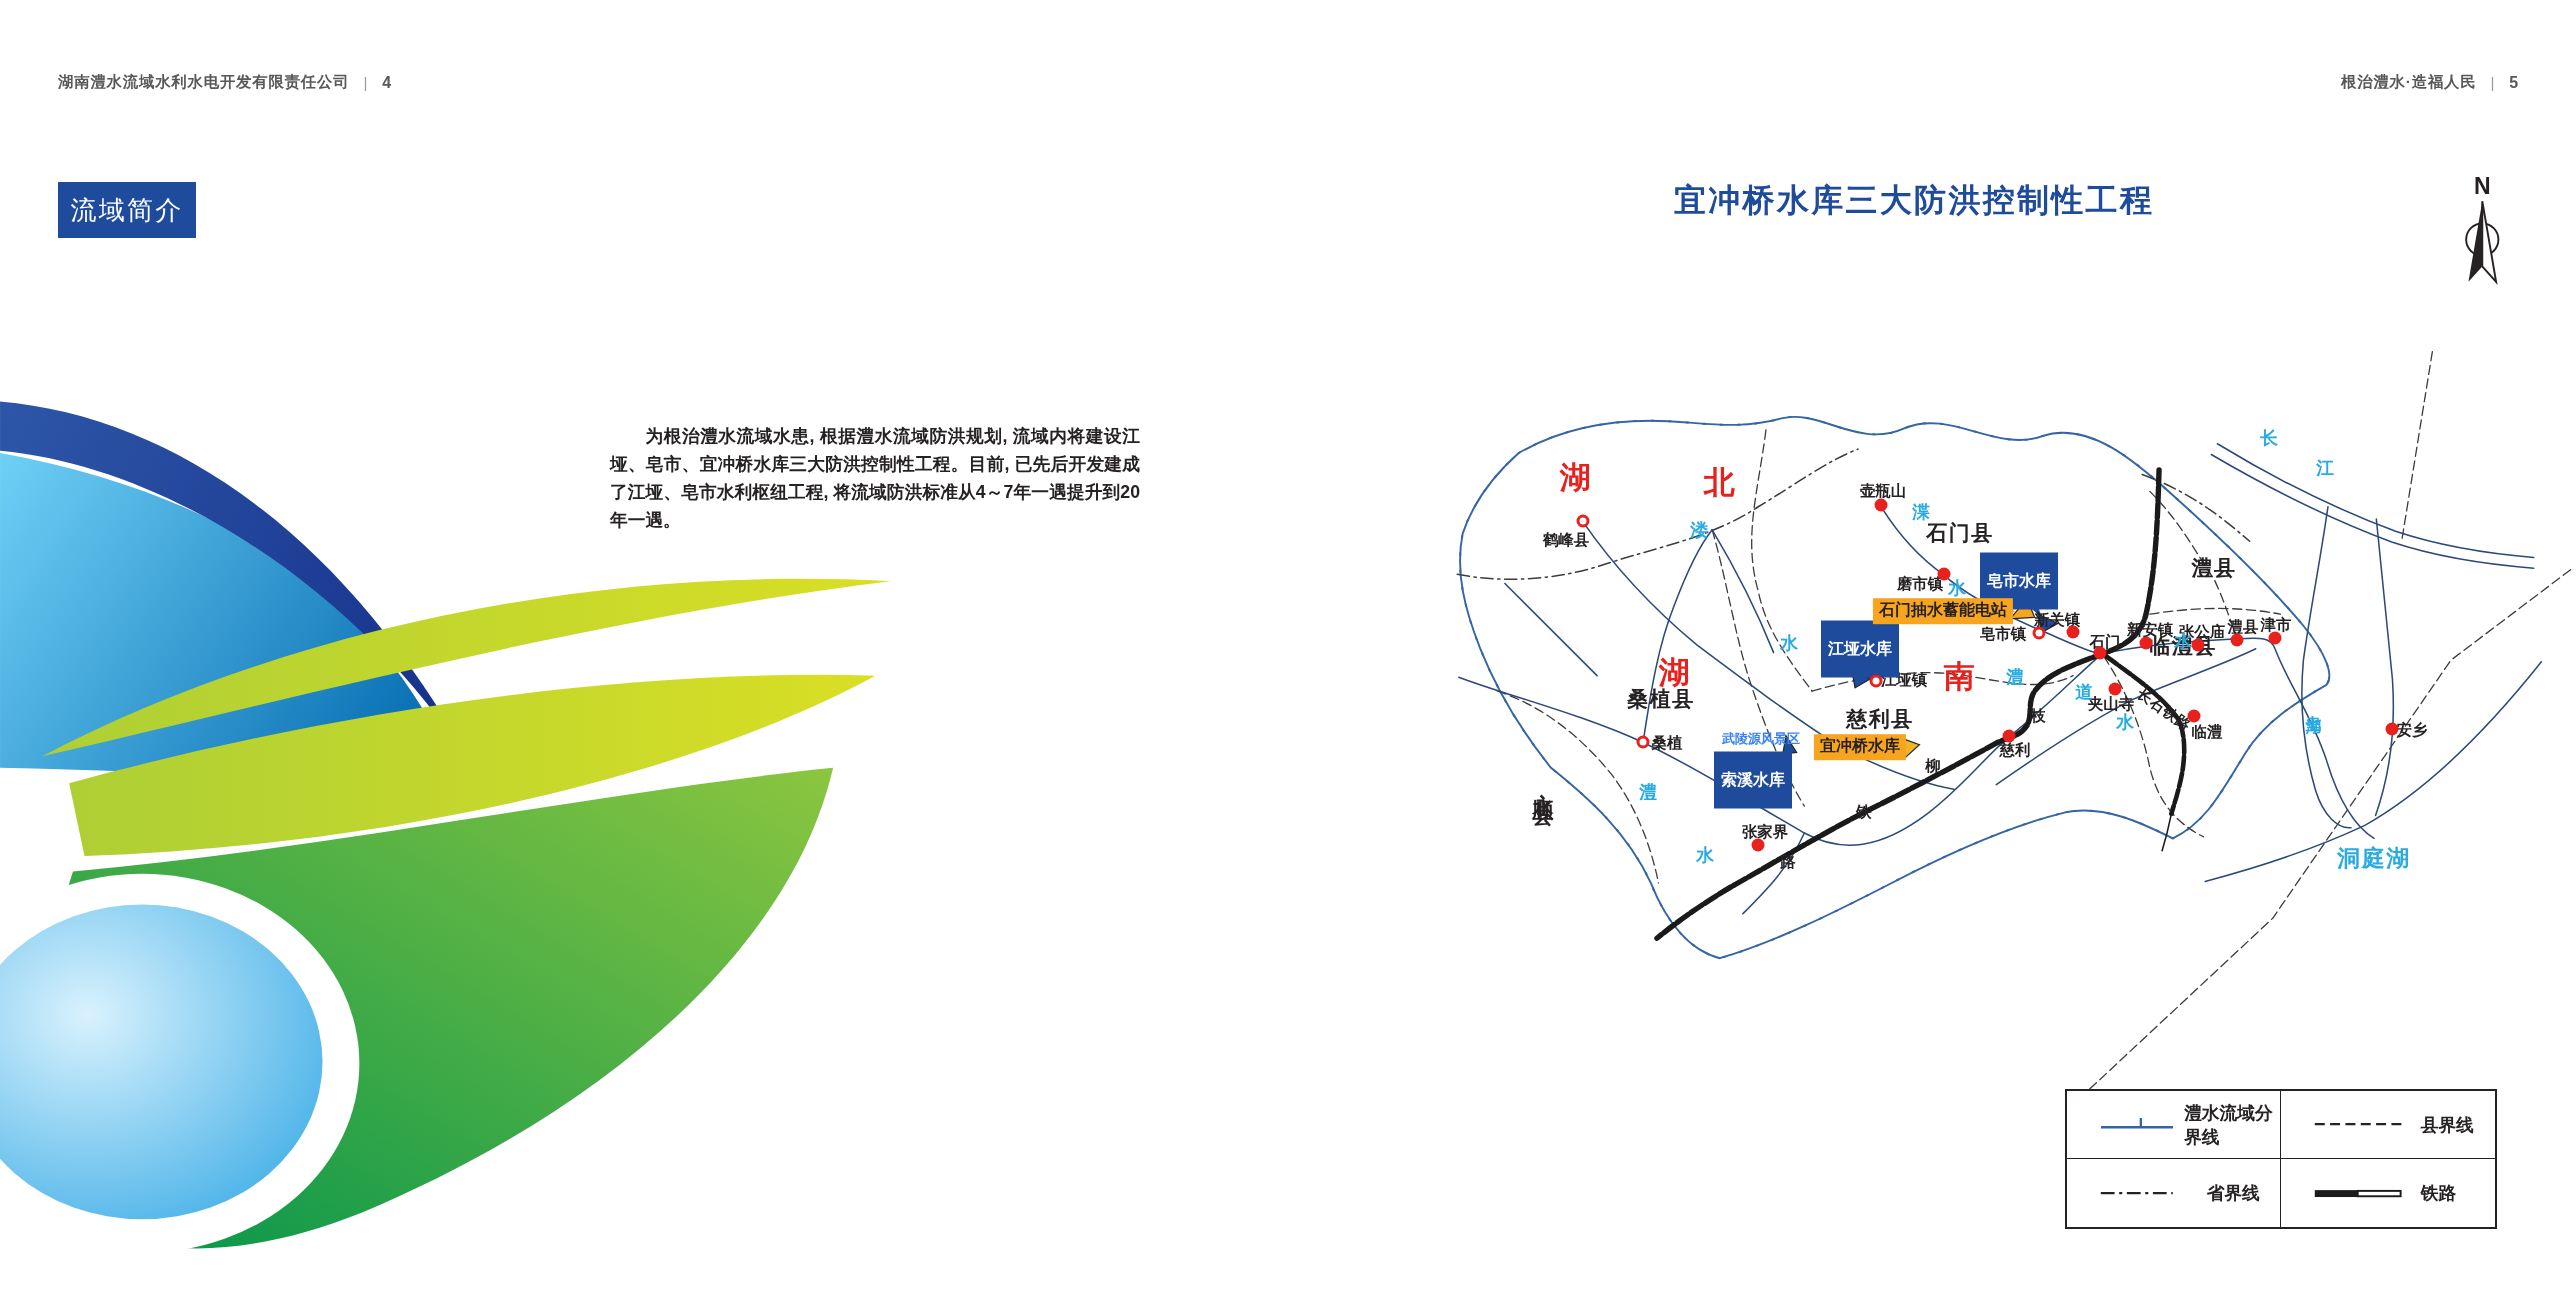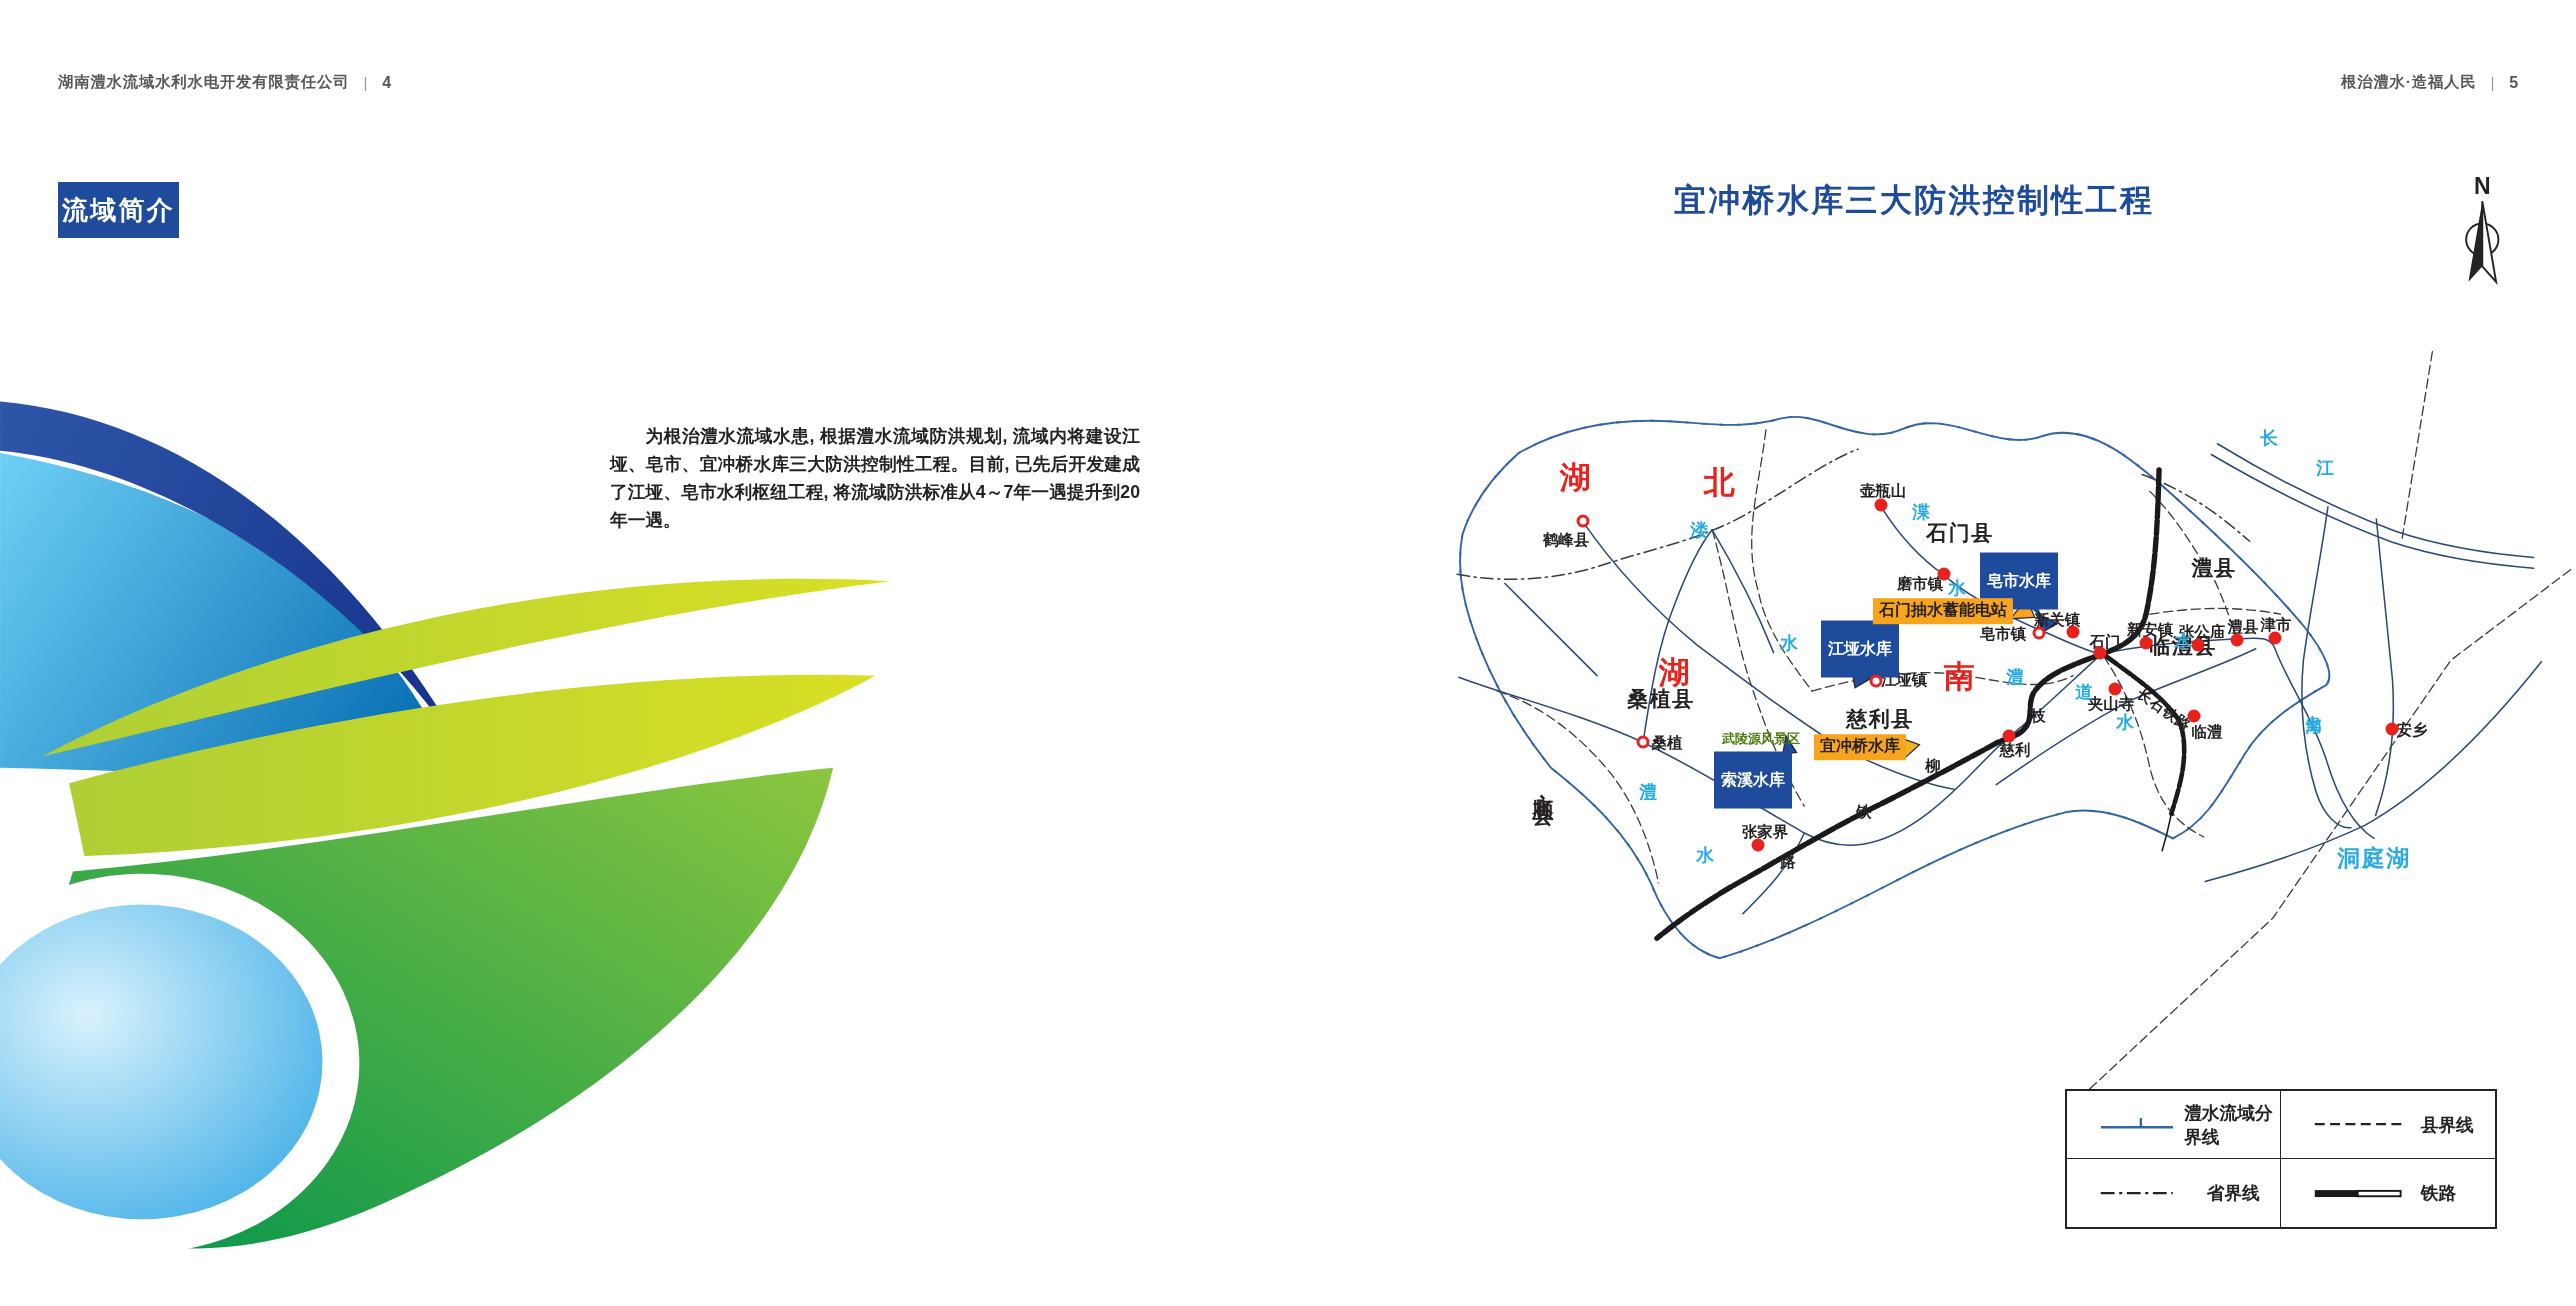--- a/index.html
+++ b/index.html
@@ -9,43 +9,43 @@
   }
   
   .hdr{position:absolute;top:72px;display:flex;align-items:center;gap:14px;
        font-size:15.4px;font-weight:bold;color:#595757;letter-spacing:0.8px;}
   .hdr .divider{color:#9a9a9a;font-weight:normal;}
   .hdr .pageno{font-size:16px;}
   #hdr-left{left:58px;}
   #hdr-right{right:57px;}
   
   .section-box{
-    position:absolute;left:58px;top:182px;width:121px;height:56px;
-    background:#1e4b9b;color:#ffffff;font-size:26px;font-weight:bold;
+    position:absolute;left:58px;top:182px;width:138px;height:56px;
+    background:#1e4b9b;color:#ffffff;font-size:26px;font-weight:normal;
     display:flex;align-items:center;justify-content:center;letter-spacing:2.3px;
   }
   .body-col{
     position:absolute;left:610px;top:422px;width:530px;
     font-size:17.7px;line-height:28px;font-weight:bold;color:#262223;
     text-align:justify;
   }
   .body-col p{margin:0 0 32px 0;text-indent:2em;}
   
   .map-title{
     position:absolute;left:1674px;top:179px;
     font-size:32px;font-weight:bold;color:#1e4b9b;letter-spacing:2.3px;
   }
   
   #map-labels{position:absolute;left:0;top:0;width:2576px;height:1306px;pointer-events:none;}
   .ml{position:absolute;transform:translate(-50%,-50%);white-space:nowrap;font-weight:bold;}
   .prov{color:#e8211d;font-size:31px;letter-spacing:1.5px;}
   .county{color:#262223;font-size:21px;letter-spacing:1.5px;}
   .county-v{color:#262223;font-size:21px;writing-mode:vertical-rl;letter-spacing:6.1px;}
   .town{color:#262223;font-size:15.4px;}
-  .scenic{color:#4d7c0f;font-size:13px;}
+  .scenic{color:#3b82f6;font-size:13px;}
   .river{color:#29abe2;font-size:17.7px;}
   .lake{color:#29abe2;font-size:23px;letter-spacing:1.5px;}
   .lake-v{color:#29abe2;font-size:15.4px;writing-mode:vertical-rl;letter-spacing:1.5px;}
   .rail{color:#262223;font-size:15.4px;}
   .railname{color:#262223;font-size:14.6px;letter-spacing:0.8px;}
   .box-blue{background:#1e4b9b;color:#ffffff;font-size:16px;padding:18px 7px;}
   .box-orange{background:#f7a41e;color:#262223;font-size:16px;padding:2.3px 6.1px;}
   .dot{position:absolute;width:13px;height:13px;border-radius:50%;
        background:#e8211d;transform:translate(-50%,-50%);}
   .dot.ring{width:7px;height:7px;background:#ffffff;border:3.8px solid #e8211d;}

